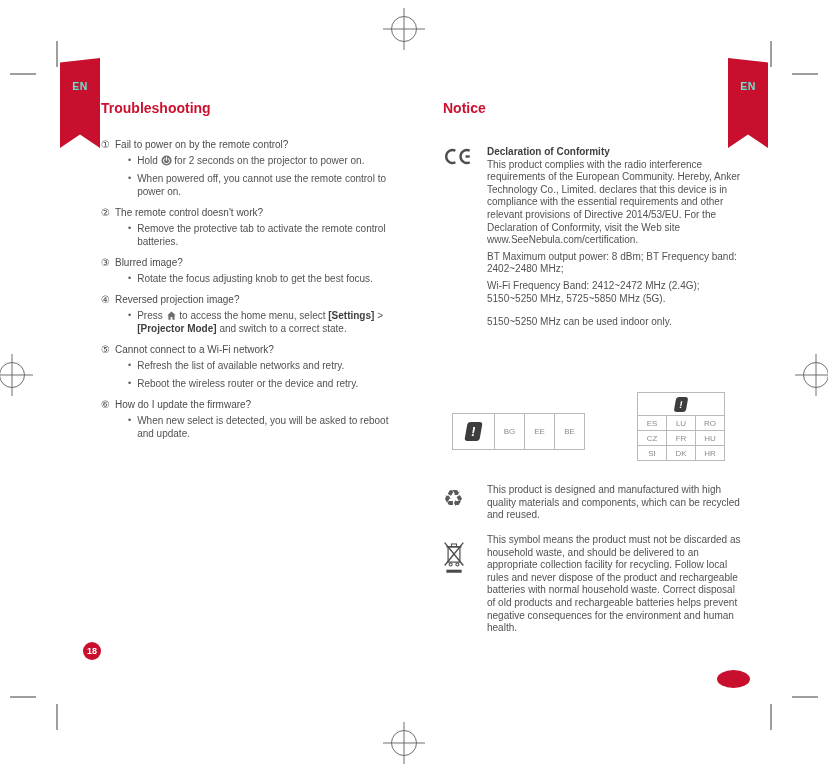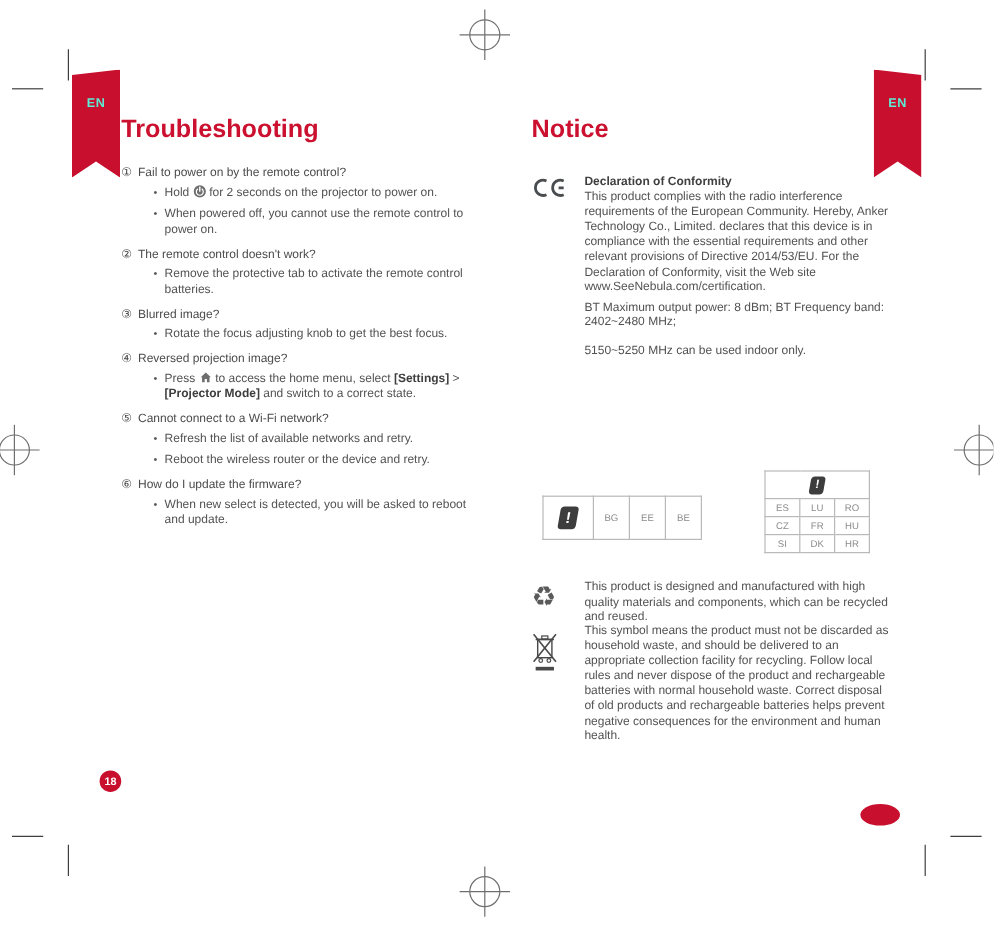--- a/index.html
+++ b/index.html
@@ -13,21 +13,21 @@
   
   .ribbon { position:absolute; top:58px; width:40px; height:90px; background:#c8102e; color:#5eead4; text-align:center; }
   .ribbon-left  { left:60px;  clip-path:polygon(0 5%,100% 0,100% 100%,50% 85%,0 100%); }
   .ribbon-right { left:728px; clip-path:polygon(0 0,100% 5%,100% 100%,50% 85%,0 100%); }
   .ribbon .lang { display:block; padding-top:22px; font-size:10.5px; font-weight:bold; letter-spacing:.4px; }
 
   
   .page { position:absolute; top:96px; font-size:10px; line-height:13px; }
   .page-left  { left:101px; width:290px; }
   .page-right { left:443px; width:303px; height:580px; }
-  .page-title { margin:4px 0 0 0; font-size:21px; line-height:16px; font-weight:bold; color:#cb1030; }
+  .page-title { margin:4px 0 0 0; font-size:14px; line-height:16px; font-weight:bold; color:#cb1030; }
 
   
   .faq { margin-top:22px; }
   .faq-q { display:flex; gap:5px; margin:8px 0 3px 0; color:#4b4b4b; }
   .faq-q .qnum { flex:0 0 auto; }
   .answers { padding-left:27px; }
   .answer { display:flex; gap:6px; margin-bottom:5px; }
   .answer .bullet { flex:0 0 auto; font-size:9px; line-height:13px; color:#5a5a5a; }
   .answer .atext { flex:1; }
   .answer b { color:#3e3e3e; }
@@ -52,21 +52,21 @@
   .t2 { left:194px; top:296px; }
   .t2 td { width:29px; height:15px; }
   .t2 .icon-cell { height:23px; }
 
   .alert-box { display:inline-block; transform:skewX(-10deg); background:#3d3d3d; color:#ffffff; border-radius:3px; font-weight:bold; }
   .alert-big   { width:15px; height:19px; font-size:13px; line-height:19px; }
   .alert-small { width:12px; height:15px; font-size:10px; line-height:15px; }
 
   .eco-row { position:absolute; left:0; display:flex; width:303px; }
   .recycle-row { top:388px; }
-  .weee-row { top:424px; }
+  .weee-row { top:438px; }
   .recycle-glyph { font-size:23px; line-height:24px; color:#5a5a5a; font-family:"DejaVu Sans",sans-serif; }
   .weee-svg { width:22px; height:42px; }
 
   .page-badge { position:absolute; width:18px; height:18px; border-radius:50%; background:#c8102e; color:#fff;
     font-size:9px; font-weight:bold; text-align:center; line-height:18px; }
   .badge-left  { left:83px;  top:642px;text-align:center; }
   .badge-right { left:717px; top:670px;padding-left:33px; }
 </style>
 </head>
 <body>
@@ -229,20 +229,21 @@
             <path d="M19 4.2 A 9.8 9.8 0 1 0 19 21.8" fill="none" stroke="#4a4d4f" stroke-width="3.6"></path>
             <path d="M41 4.2 A 9.8 9.8 0 1 0 41 21.8" fill="none" stroke="#4a4d4f" stroke-width="3.6"></path>
             <line x1="34.5" y1="13" x2="41" y2="13" stroke="#4a4d4f" stroke-width="3.6"></line>
           </svg>
         </span>
       </div>
       <div class="text-col">
         <p class="p decl-heading">Declaration of Conformity</p>
         <p class="p">This product complies with the radio interference requirements of the European Community. Hereby, Anker Technology Co., Limited. declares that this device is in compliance with the essential requirements and other relevant provisions of Directive 2014/53/EU. For the Declaration of Conformity, visit the Web site www.SeeNebula.com/certification.</p>
         <p class="p mt4">BT Maximum output power: 8 dBm; BT Frequency band: 2402~2480 MHz;</p>
+        <p class="p mt4">Wi-Fi Frequency Band: 2412~2472 MHz (2.4G); 5150~5250 MHz, 5725~5850 MHz (5G).</p>
         <p class="p mt9">5150~5250 MHz can be used indoor only.</p>
       </div>
     </div>
 
     <table class="rtable t1">
       <tbody>
           <tr>
         <td class="icon-cell">
           <span class="alert-box alert-big">!</span>
         </td>

